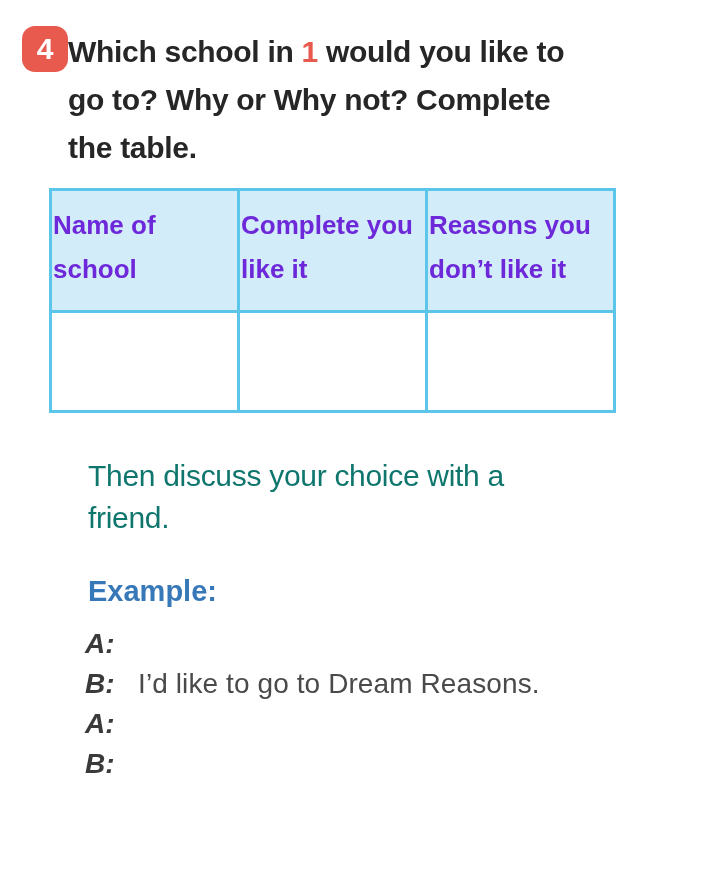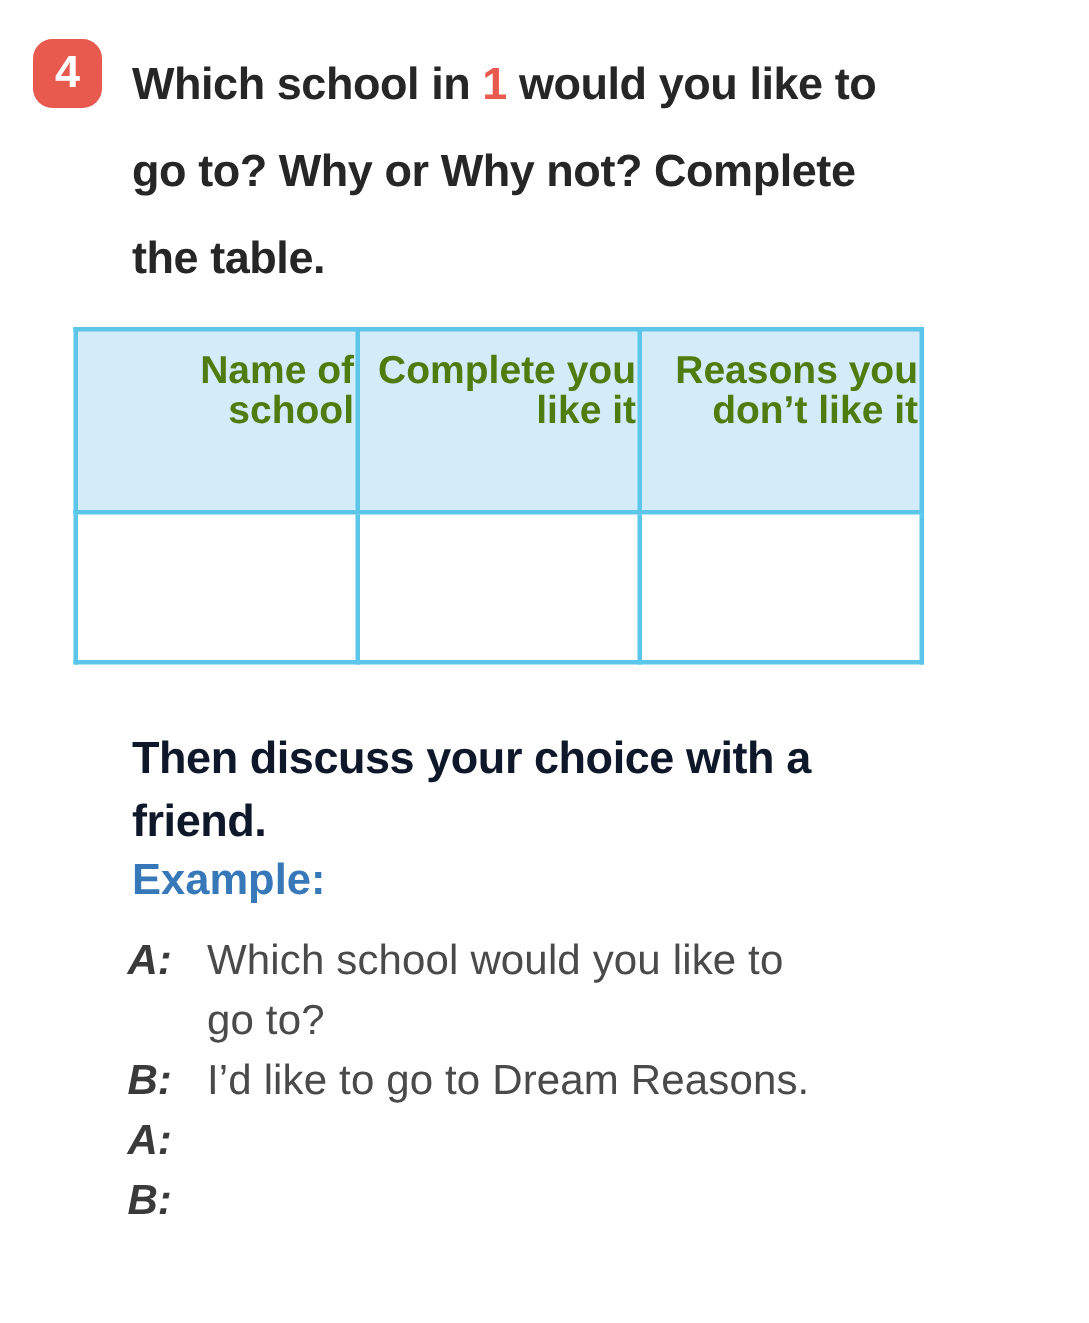--- a/index.html
+++ b/index.html
@@ -22,24 +22,23 @@
     width: 46px; height: 46px;
     background: var(--badge-red, #e8594e);
     border-radius: 13px;
     color: #ffffff;
     font-weight: 700;
     font-size: 30px;
     display: flex; align-items: center; justify-content: center;
     flex-shrink: 0;
   }
   .title {
-    margin-left: 20px;
     font-weight: 700;
     font-size: 30px;
-    line-height: 58px;
+    line-height: 48px;
     color: #262626;
     max-width: 520px;
     letter-spacing: -0.3px;
     margin-top: 2px;
   }
   .title .hl { color: var(--highlight-red, #e8594e); }
 
   
   table.fill-table {
     border-collapse: collapse;
@@ -49,45 +48,45 @@
   }
   table.fill-table th, table.fill-table td {
     border: 3px solid var(--table-border, #5bc5ea);
     width: 183px;
   }
   table.fill-table th {
     background: var(--table-header-bg, #d3ecf9);
     height: 106px;
     font-size: 26px;
     font-weight: 700;
-    color: #4d7c0f;
-    line-height: 27px;
+    color: #6d28d9;
+    line-height: 44px;
     vertical-align: top;
     padding-top: 12px;
-    text-align: right;
+    text-align: left;
   }
   table.fill-table td {
     background: #ffffff;
     height: 95px;
   }
 
   
   .followup {
     margin: 42px 0 0 88px;
-    font-weight: 700;
+    font-weight: 400;
     font-size: 30px;
     line-height: 42px;
-    color: #0f172a;
+    color: #0f766e;
     max-width: 500px;
     letter-spacing: -0.3px;
   }
 
   
   .example-label {
-    margin: 2px 0 0 88px;
+    margin: 36px 0 0 88px;
     font-weight: 700;
     font-size: 29px;
     color: var(--example-blue, #3778b8);
   }
   .dialogue { margin: 16px 0 0 85px; }
   .dialogue-row {
     display: flex;
     font-size: 28px;
     line-height: 40px;
     color: #4a4a4a;
@@ -130,21 +129,20 @@
     </tbody>
   </table>
 
   <div class="followup">Then discuss your choice with a friend.</div>
 
   <div class="example-label">Example:</div>
 
   <div class="dialogue">
     <div class="dialogue-row">
       <span class="speaker">A:</span>
-      <span class="dialogue-text">Which school would you like to go to?</span>
     </div>
     <div class="dialogue-row">
       <span class="speaker">B:</span>
       <span class="dialogue-text">I’d like to go to Dream Reasons.</span>
     </div>
     <div class="dialogue-row">
       <span class="speaker">A:</span>
     </div>
     <div class="dialogue-row">
       <span class="speaker">B:</span>

